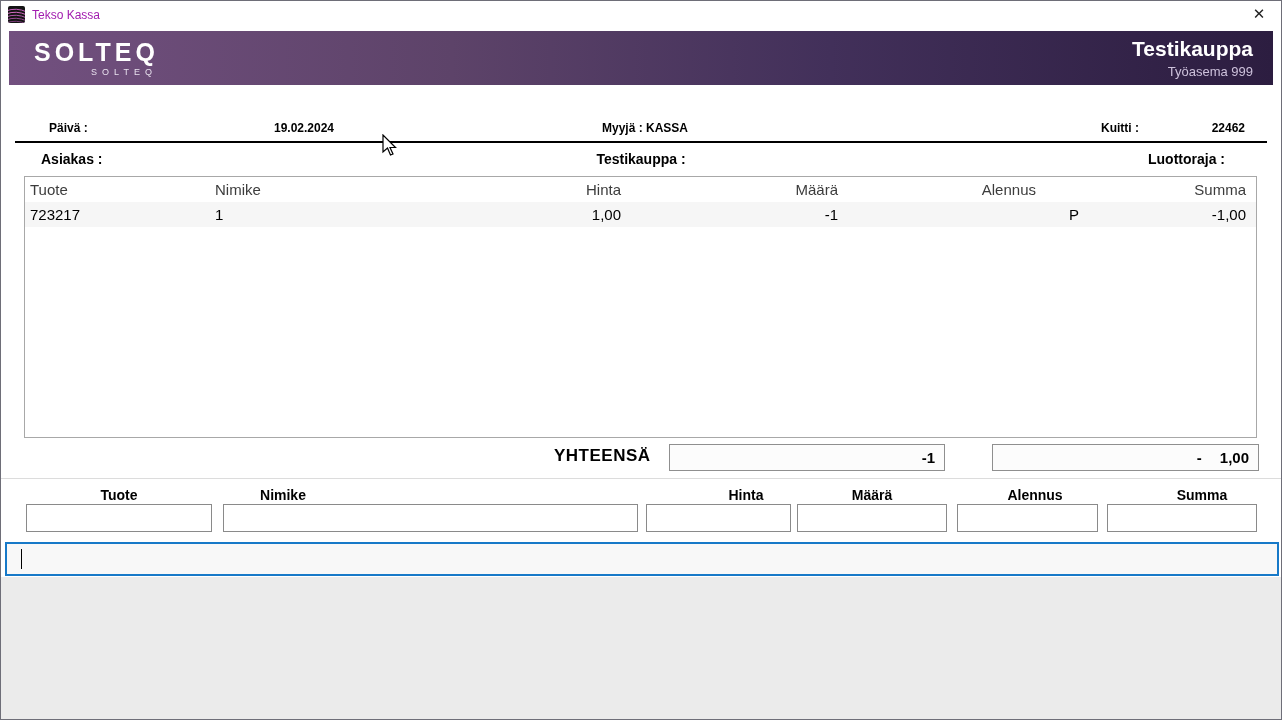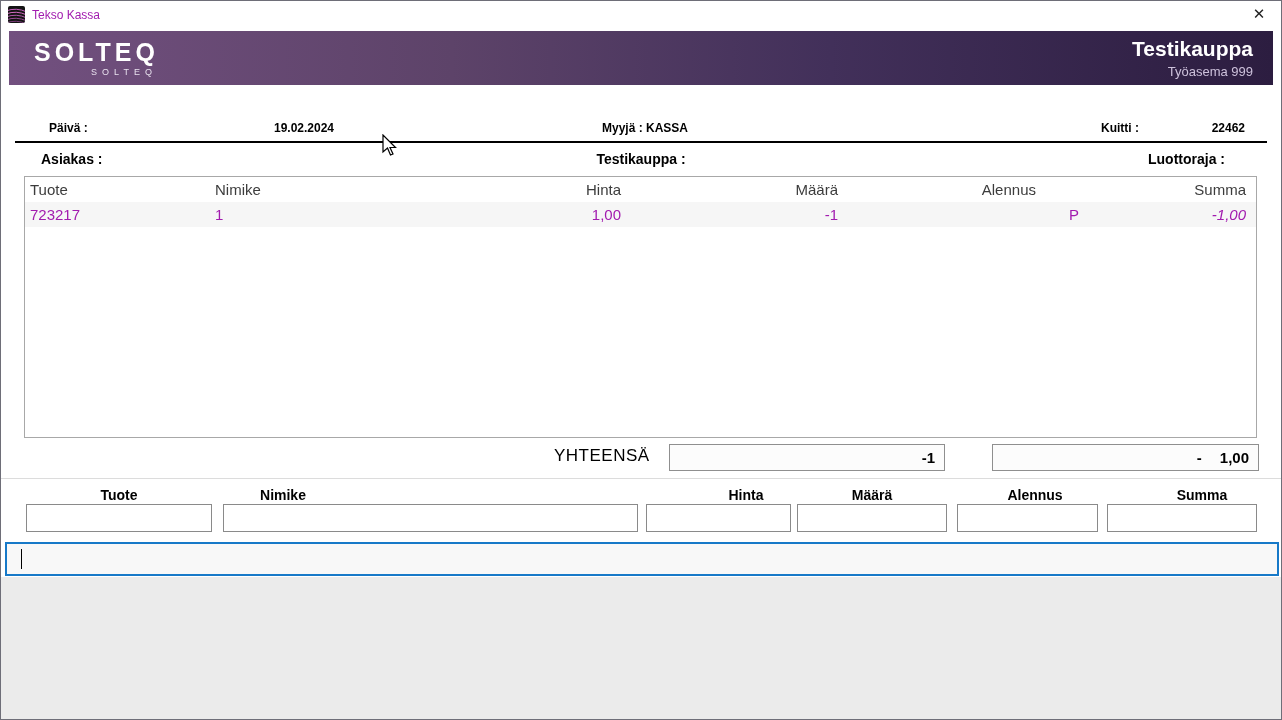--- a/index.html
+++ b/index.html
@@ -44,32 +44,32 @@
   .hline-black { position:absolute; top:140px; left:14px; right:14px; height:0; border-top:2px solid #000; }
   .info2 { position:absolute; top:150px; left:0; right:0; height:18px; font-size:14px; }
   .customer-label { position:absolute; left:40px; }
   .debt-label     { position:absolute; left:0; right:0; text-align:center; }
   .credit-label   { position:absolute; right:56px; }
 
   
   .sales-table { position:absolute; left:23px; top:175px; width:1233px; height:262px; border:1px solid #a8a8a8; background:#fff; font-size:15px; }
   .trow { display:flex; align-items:center; height:25px; padding-left:5px; padding-right:10px; }
   .thead { color:#3c3c3c; }
-  .tdata { background:#f6f6f6; color:#a21caf; }
+  .tdata { background:#f6f6f6; color:#000000; }
   .c-tuote   { width:185px; }
   .c-nimike  { flex:1; }
   .c-hinta   { width:150px; text-align:right; }
   .c-maara   { width:217px; text-align:right; }
   .c-alennus { width:198px; text-align:right; }
   .c-summa   { width:210px; text-align:right; }
   .tdata .c-alennus { width:241px; }
-  .tdata .c-summa   { width:167px;font-style:italic; }
+  .tdata .c-summa   { width:167px; }
 
   
-  .totals-label { position:absolute; top:445px; left:553px; font-size:17px; font-weight:normal; letter-spacing:0.5px; }
+  .totals-label { position:absolute; top:445px; left:553px; font-size:17px; font-weight:bold; letter-spacing:0.5px; }
   .total-box { position:absolute; top:443px; height:27px; border:1px solid #8f8f8f; background:#fcfcfc; font-size:15px; font-weight:bold; display:flex; align-items:center; justify-content:flex-end; padding-right:9px; }
   .total-qty { left:668px; width:276px; }
   .total-sum { left:991px; width:267px; }
   .total-sum .minus { margin-right:18px; }
   .hline-gray { position:absolute; top:477px; left:0; right:0; height:0; border-top:1px solid #dcdcdc; }
 
   
   .entry-label { position:absolute; top:486px; font-size:14px; font-weight:bold; }
   .el-tuote   { left:25px;   width:186px; text-align:center; }
   .el-nimike  { left:222px;  width:120px; text-align:center; }

